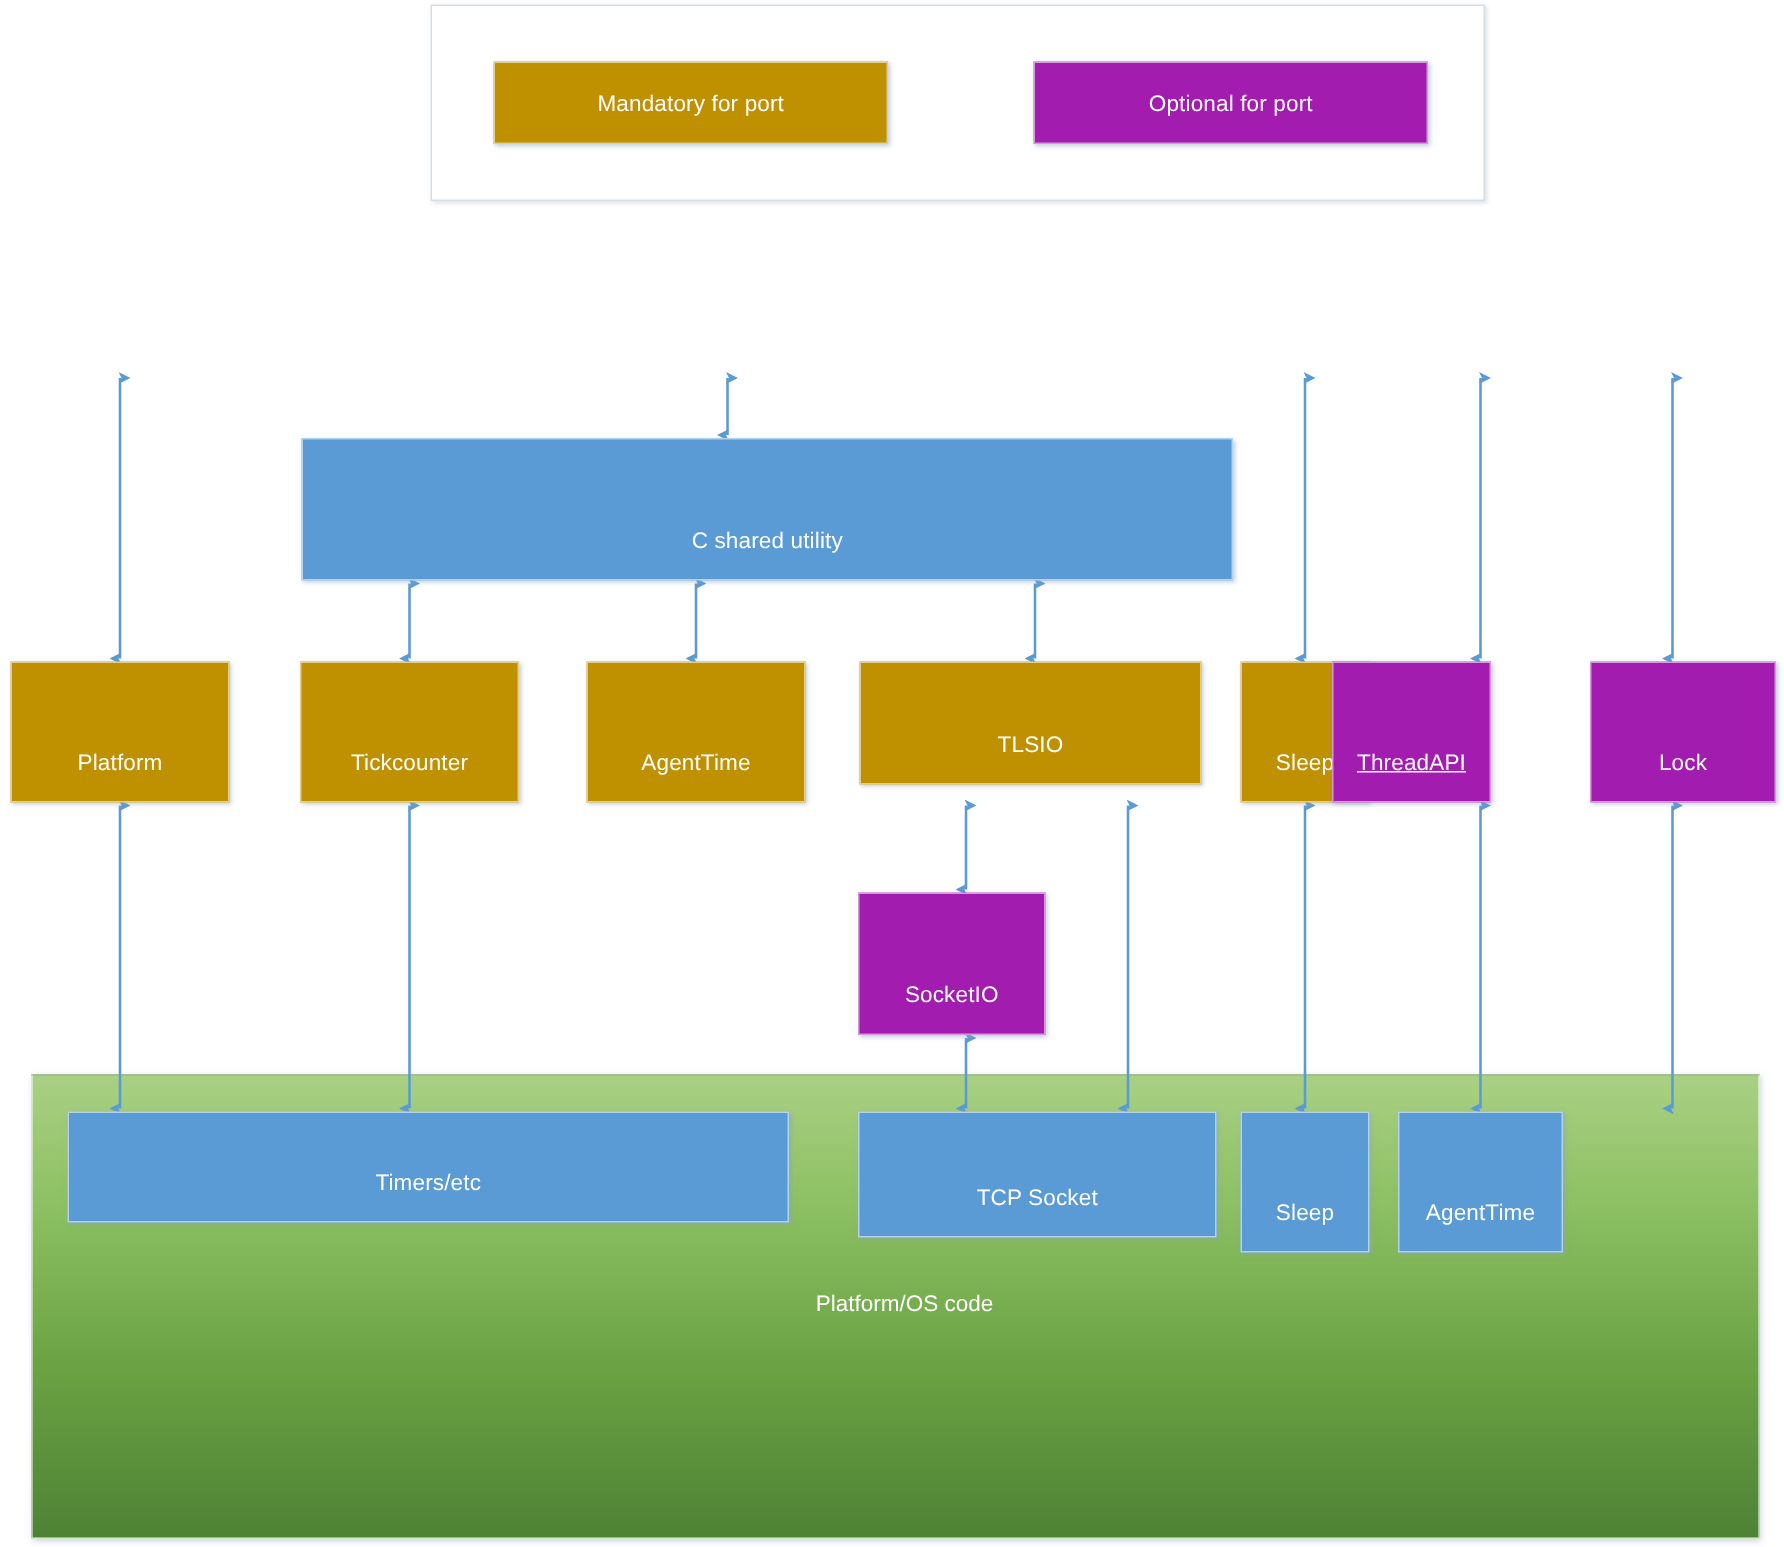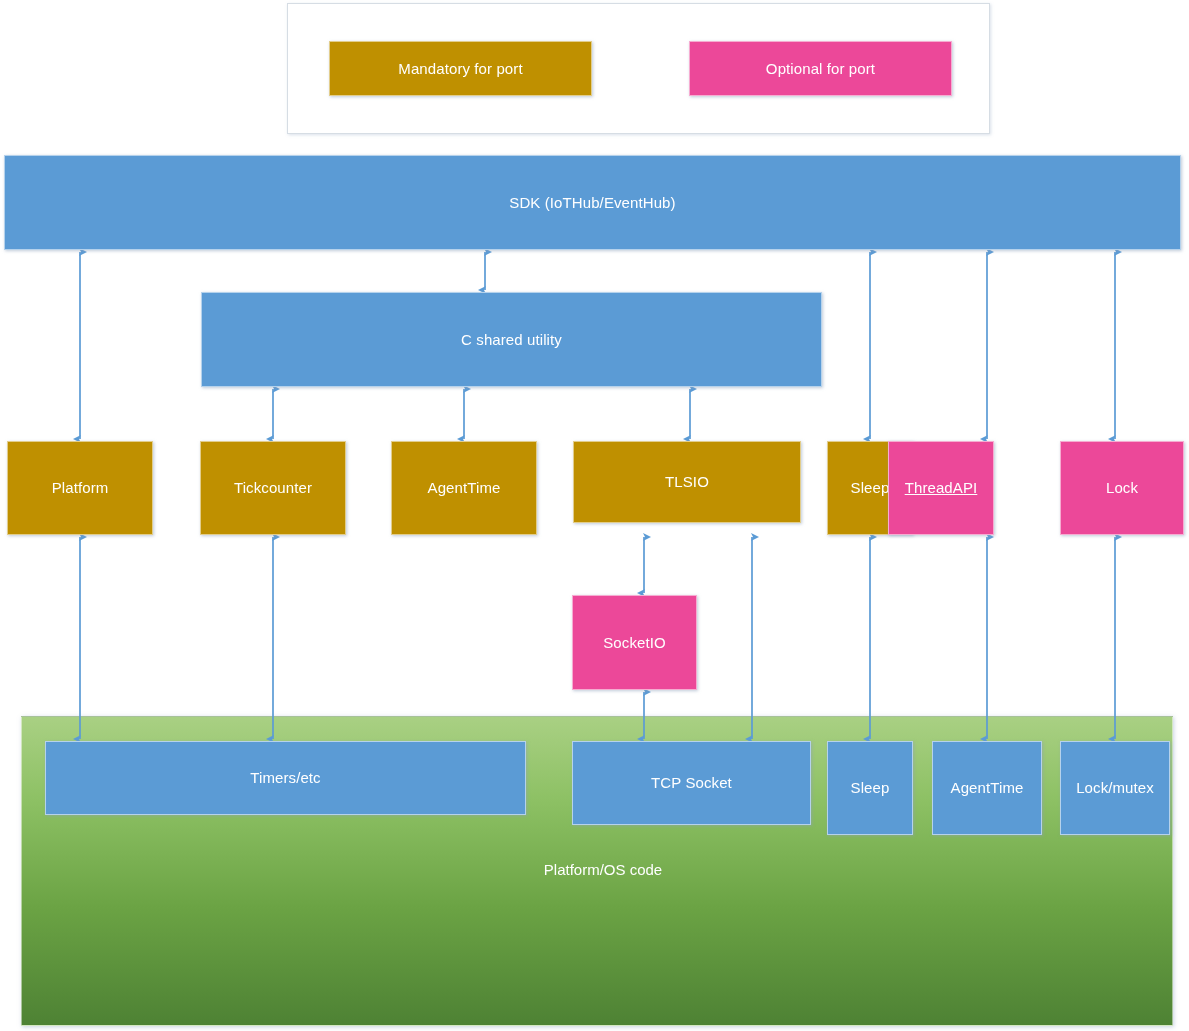--- a/index.html
+++ b/index.html
@@ -17,36 +17,36 @@
     height: 1031px;
     background: #ffffff;
     overflow: hidden;
   }
 
   
   .node {
     position: absolute;
     box-sizing: border-box;
     display: flex;
-    align-items: center;
+    align-items: flex-end;
     justify-content: center;
     text-align: center;
     color: #ffffff;
     font-size: 15px;
     line-height: 1.2;
     letter-spacing: 0.1px;
     border: 1px solid rgba(255,255,255,0.55);
     box-shadow: 1px 1px 3px rgba(140,160,185,0.55);
     z-index: 3;
-    padding: 2px 4px;
+    padding: 16px 4px;
   }
   .node .lbl { display: block; }
 
   .gold   { background: #bf9000; }
-  .purple { background: #ec4899; }
+  .purple { background: #a21caf; }
   .blue   { background: #5b9bd5; }
 
   
   .legend-frame {
     position: absolute;
     box-sizing: border-box;
     background: #ffffff;
     border: 1px solid #d6dde4;
     box-shadow: 1px 1px 3px rgba(150,170,195,0.35);
     z-index: 2;
@@ -86,23 +86,20 @@
   <div class="legend-frame" style="left:287px; top:3px; width:703px; height:131px;"></div>
 
   <div class="node gold" style="left:329px; top:41px; width:263px; height:55px;">
     <span class="lbl">Mandatory for port</span>
   </div>
 
   <div class="node purple" style="left:689px; top:41px; width:263px; height:55px;">
     <span class="lbl">Optional for port</span>
   </div>
 
-  <div class="node blue" style="left:4px; top:155px; width:1177px; height:95px;">
-    <span class="lbl">SDK (IoTHub/EventHub)</span>
-  </div>
 
   <div class="node blue" style="left:201px; top:292px; width:621px; height:95px;">
     <span class="lbl">C shared utility</span>
   </div>
 
   <div class="node gold" style="left:7px; top:441px; width:146px; height:94px;">
     <span class="lbl">Platform</span>
   </div>
 
   <div class="node gold" style="left:200px; top:441px; width:146px; height:94px;">
@@ -144,23 +141,20 @@
   </div>
 
   <div class="node blue" style="left:827px; top:741px; width:86px; height:94px;">
     <span class="lbl">Sleep</span>
   </div>
 
   <div class="node blue" style="left:932px; top:741px; width:110px; height:94px;">
     <span class="lbl">AgentTime</span>
   </div>
 
-  <div class="node blue" style="left:1060px; top:741px; width:110px; height:94px;">
-    <span class="lbl">Lock/mutex</span>
-  </div>
 
   <div class="platform-caption" style="left:0px; top:861px; width:1206px;">Platform/OS code</div>
 
   <div class="conn" style="left:0; top:0; width:1189px; height:1031px;">
     <svg width="1189" height="1031" viewBox="0 0 1189 1031">
       <defs>
         <marker id="ah-up" markerWidth="8" markerHeight="8" refX="4" refY="7" orient="auto" markerUnits="userSpaceOnUse">
           <path d="M4,0 L8,8 L4,6 L0,8 Z" fill="#5b9bd5"></path>
         </marker>
         <marker id="ah-dn" markerWidth="8" markerHeight="8" refX="4" refY="1" orient="auto" markerUnits="userSpaceOnUse">

